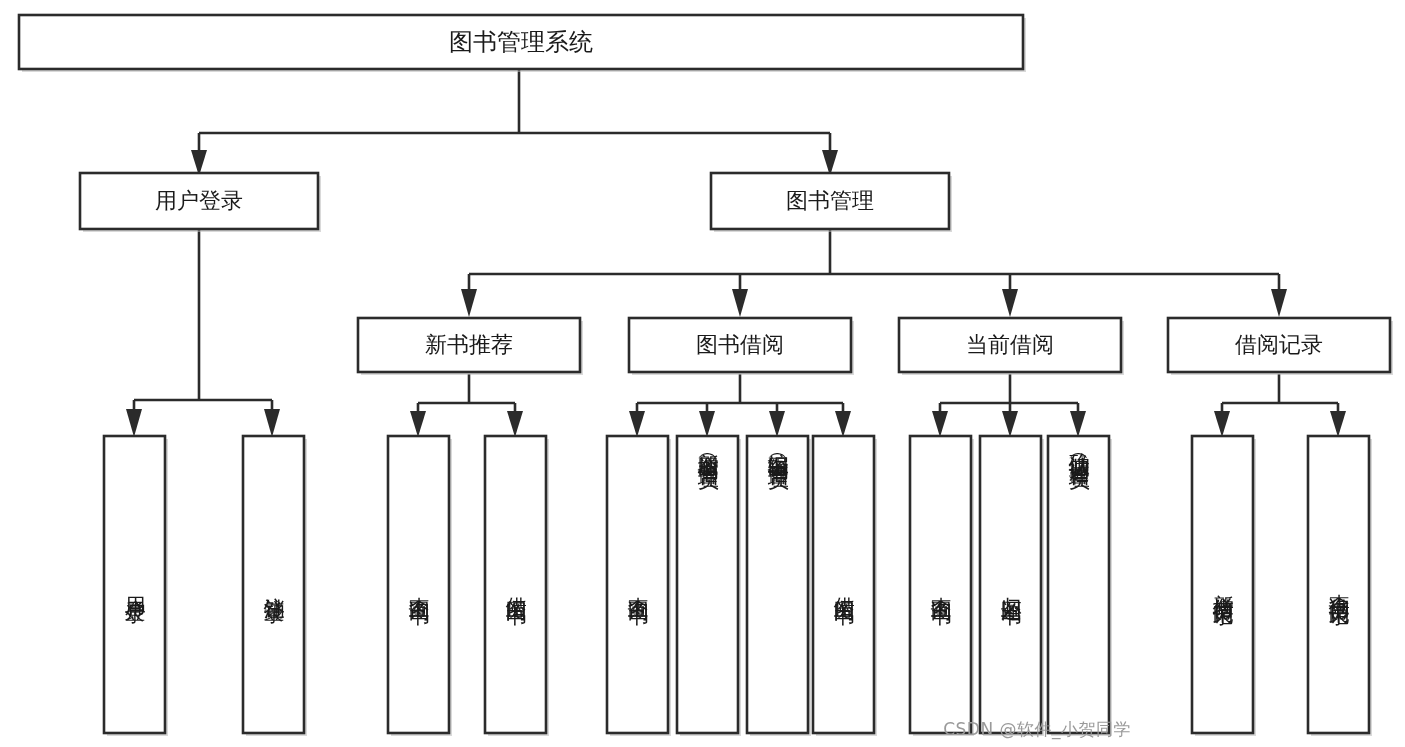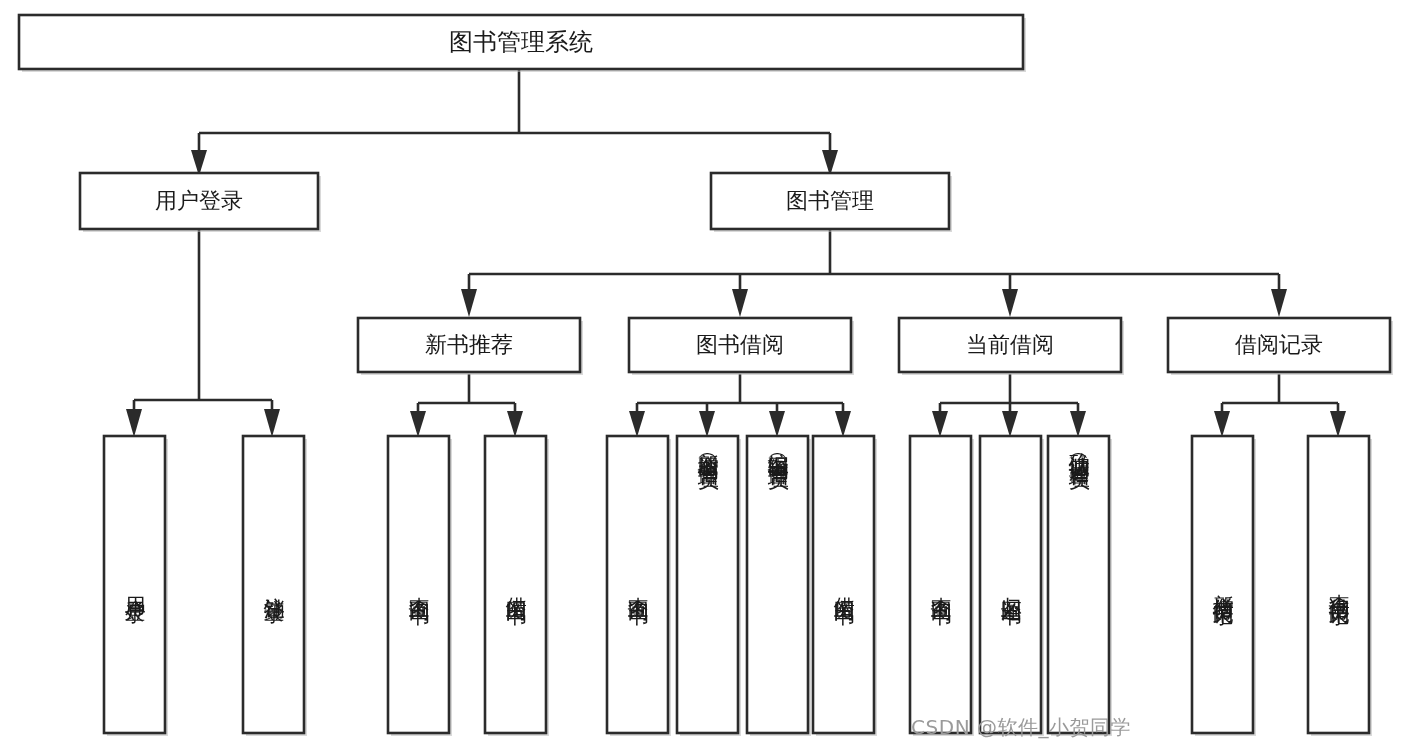--- a/index.html
+++ b/index.html
@@ -53,21 +53,21 @@
     letter-spacing:2.5px;
     color:#1a1a1a;
     white-space:nowrap;
   }
 
   #watermark{
     position:absolute;
     right:10px;
     bottom:6px;
     font-family:"DejaVu Sans","Liberation Sans",sans-serif;
-    font-size:20px;
+    font-size:17px;
     color:#9a9a9a;
     letter-spacing:.5px;
     white-space:nowrap;
     user-select:none;
   }
 </style>
 </head>
 <body>
 
 <div id="diagram-root">

